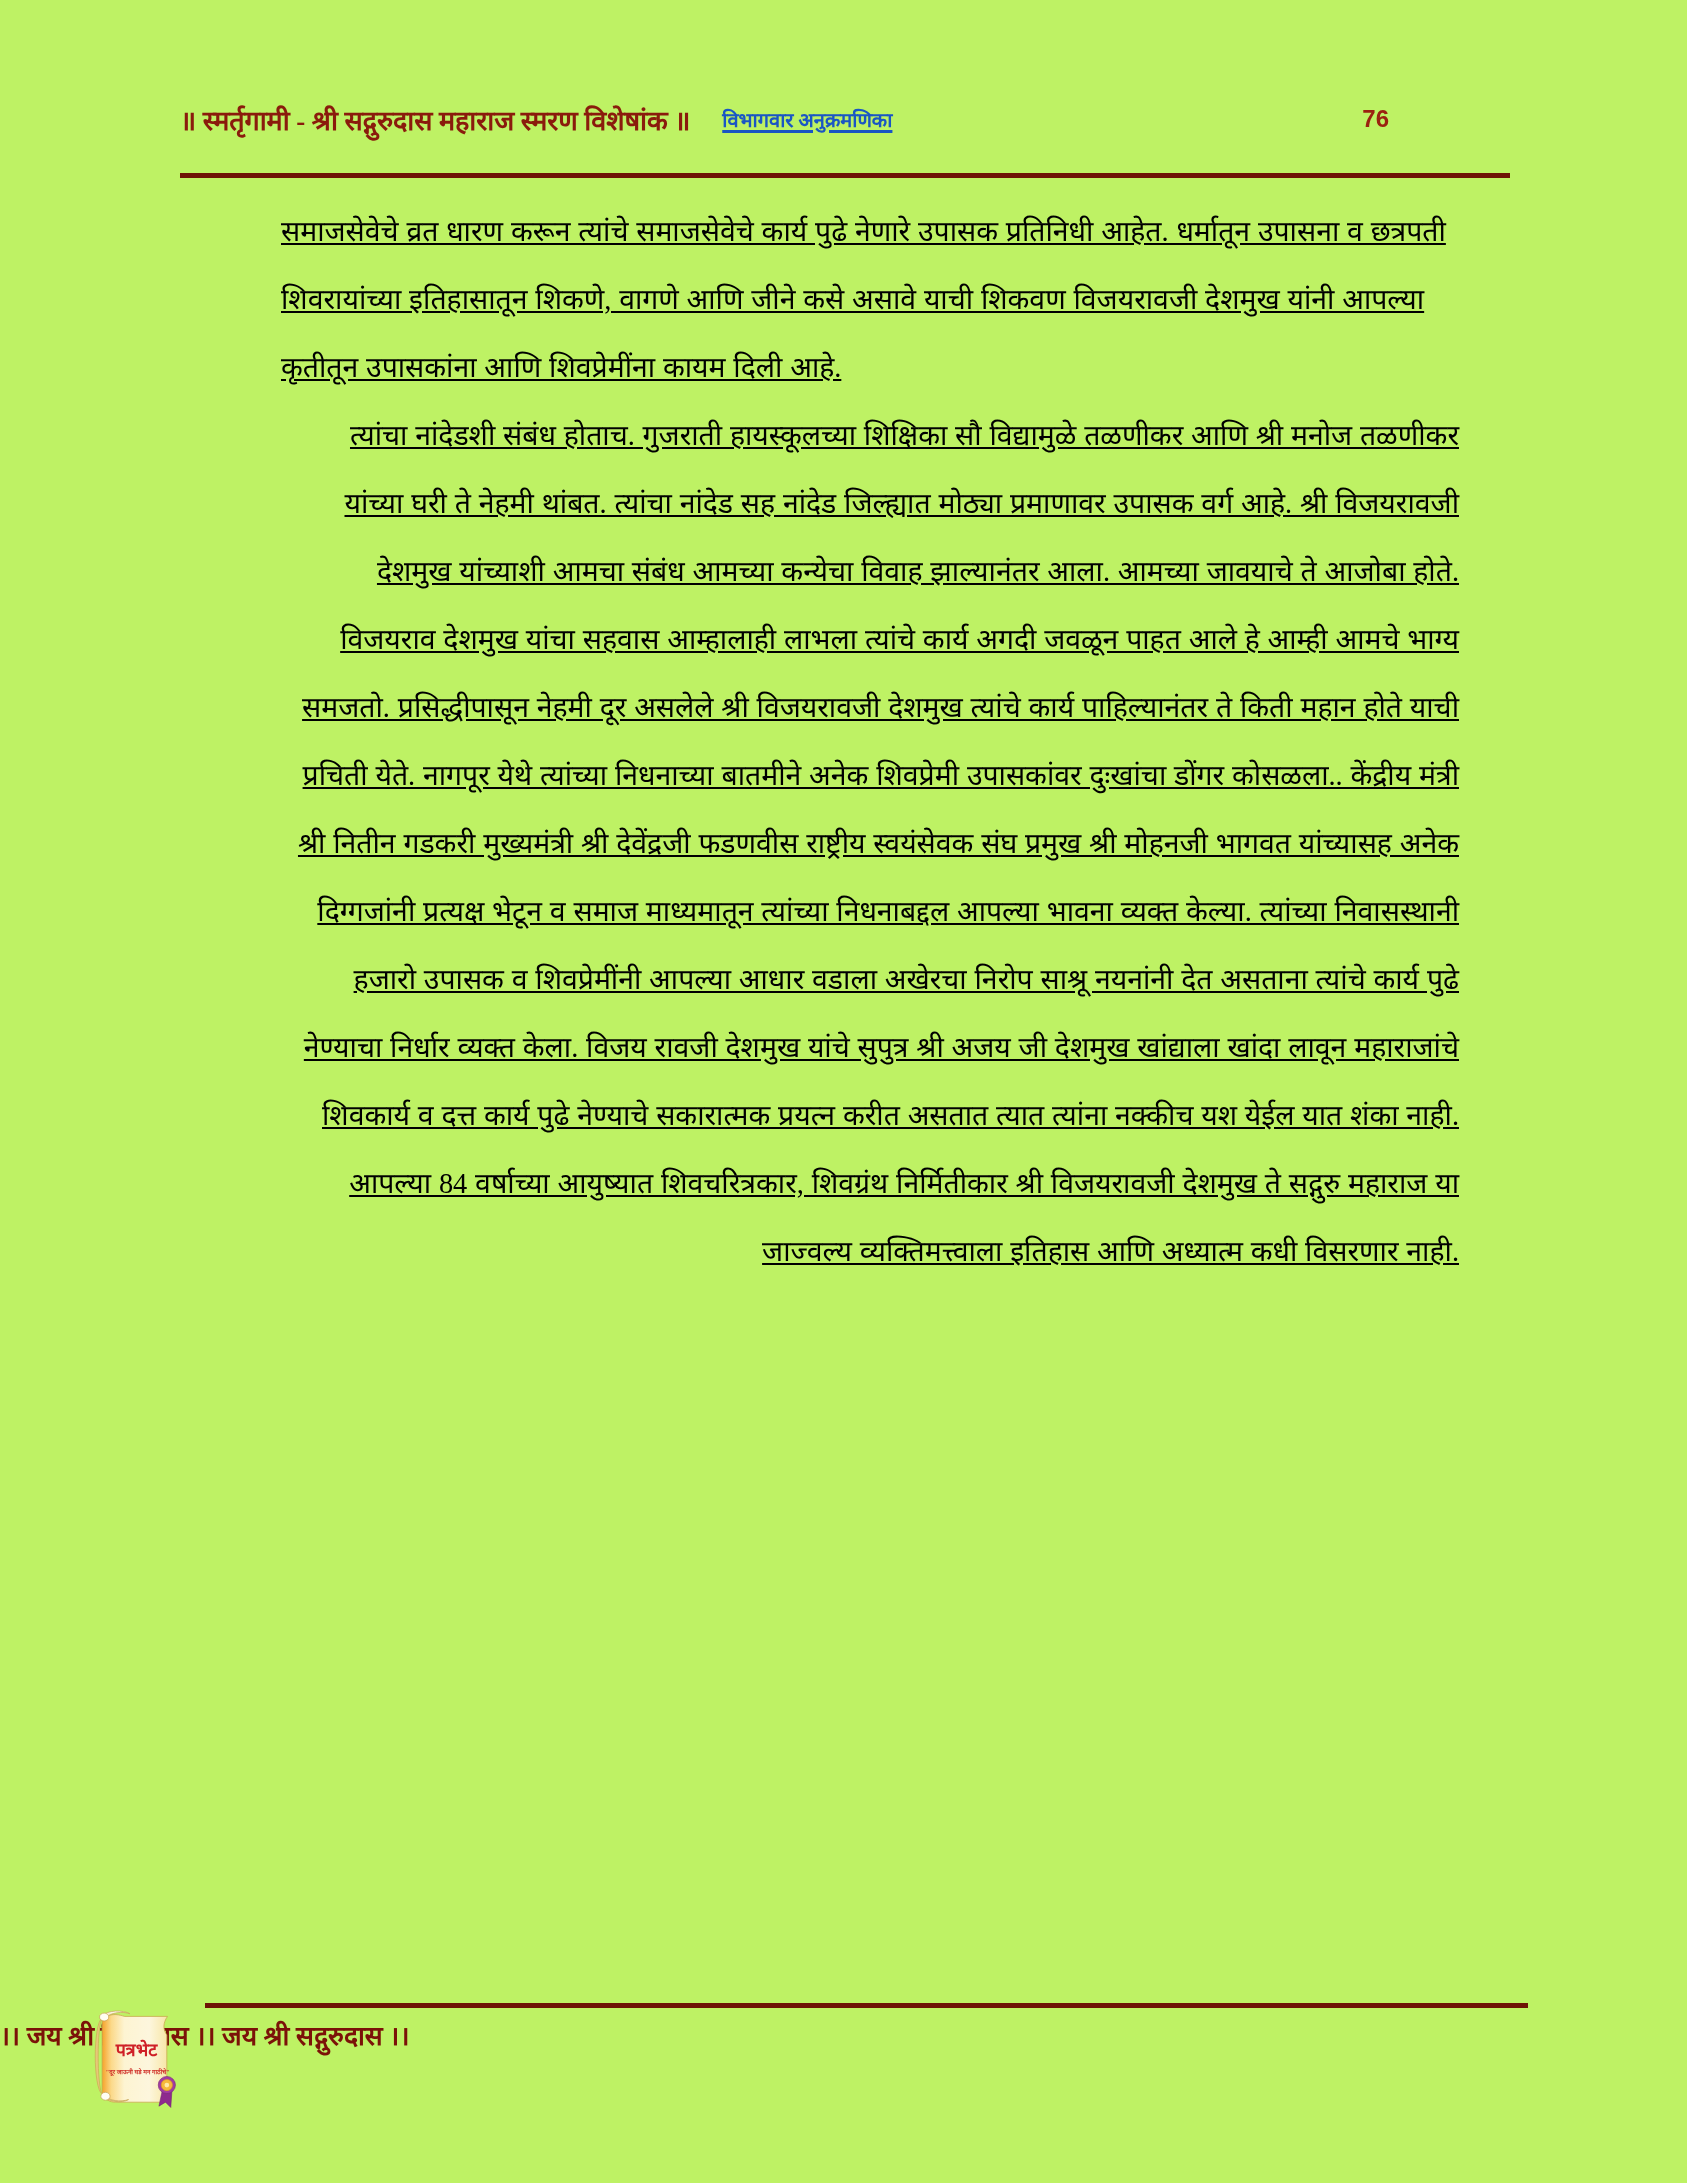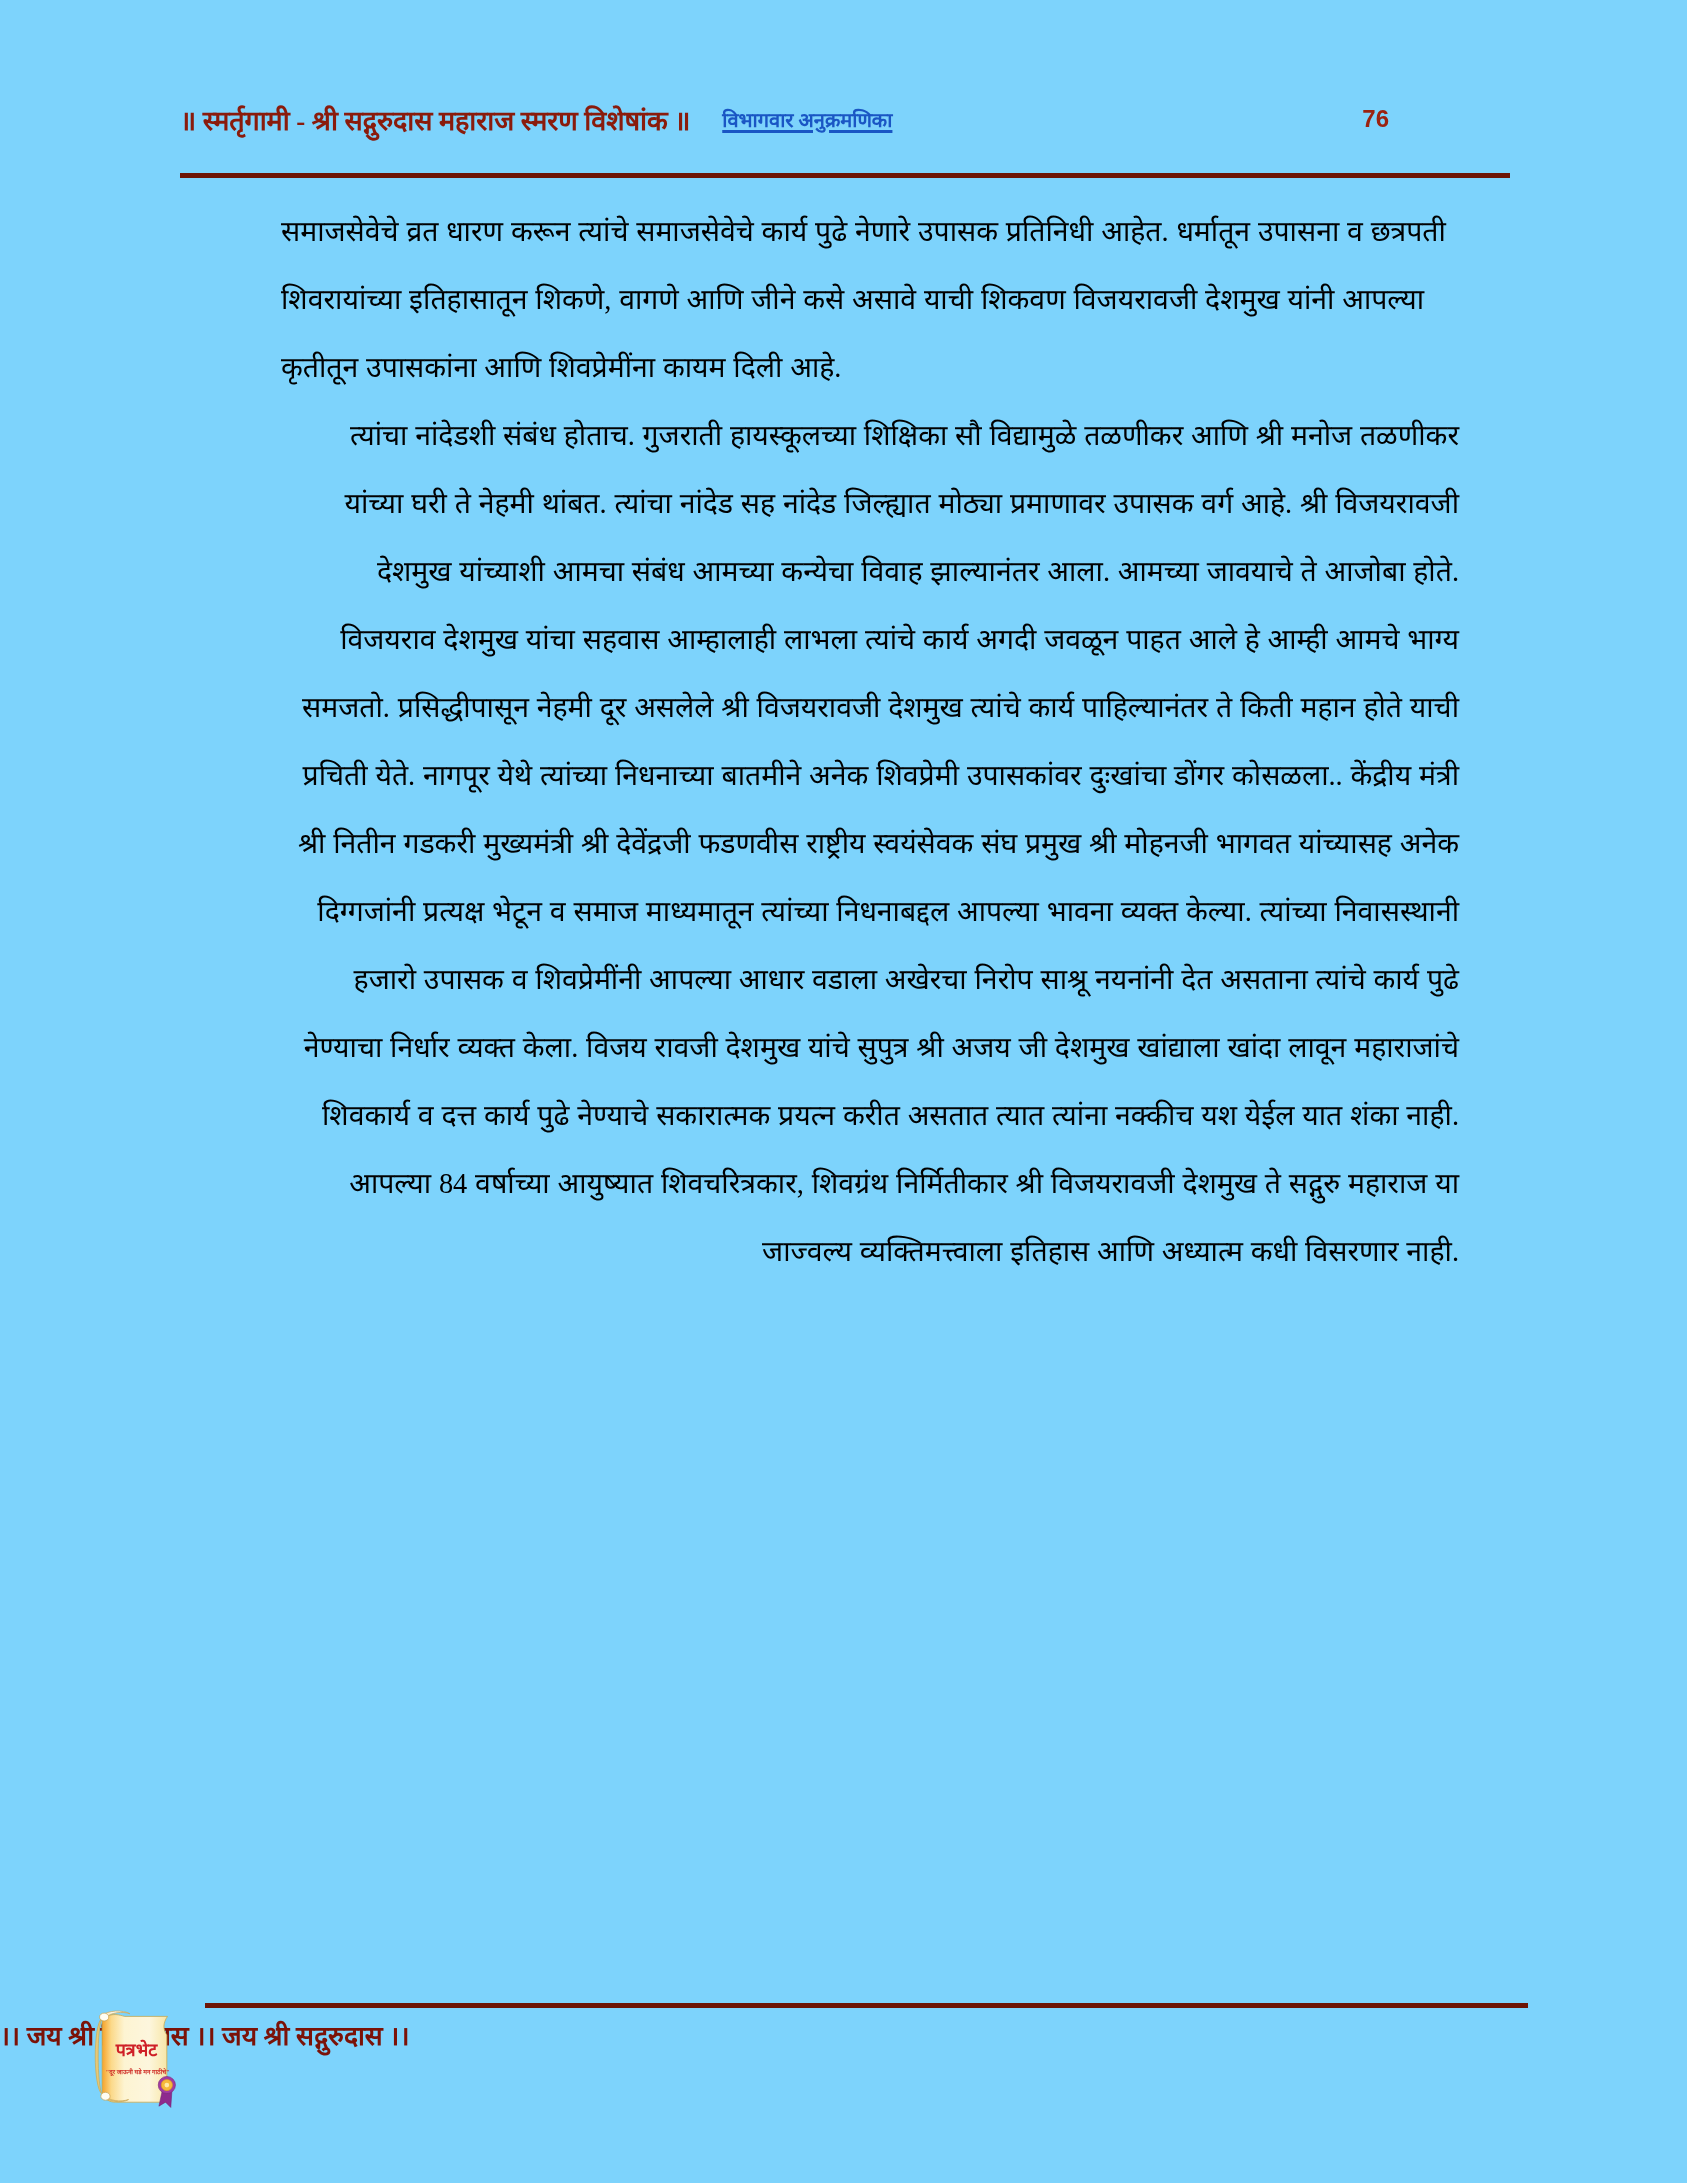--- a/index.html
+++ b/index.html
@@ -11,21 +11,21 @@
     width: 1687px;
     height: 2183px;
     font-family: "Liberation Sans", sans-serif;
     -webkit-font-smoothing: antialiased;
   }
 
   .page {
     position: relative;
     width: 1687px;
     height: 2183px;
-    background: #7dd3fc;
+    background: #bef264;
     box-sizing: border-box;
     overflow: hidden;
   }
 
   
   .header {
     position: absolute;
     left: 180px;
     top: 87px;
     width: 1331px;
@@ -80,20 +80,21 @@
   }
   .para {
     margin: 0;
     padding: 0;
     color: #000000;
     font-family: "Liberation Serif", serif;
     font-size: 28.4px;
     line-height: 68px;
     text-align: left;
     word-spacing: 0.7px;
+    text-decoration: underline;
   }
   .para + .para { margin-top: 0; }
   .para.indent { text-indent: 64px; text-align: right; }
 
   
   .rule-bottom {
     position: absolute;
     left: 205px;
     top: 2003px;
     width: 1323px;

